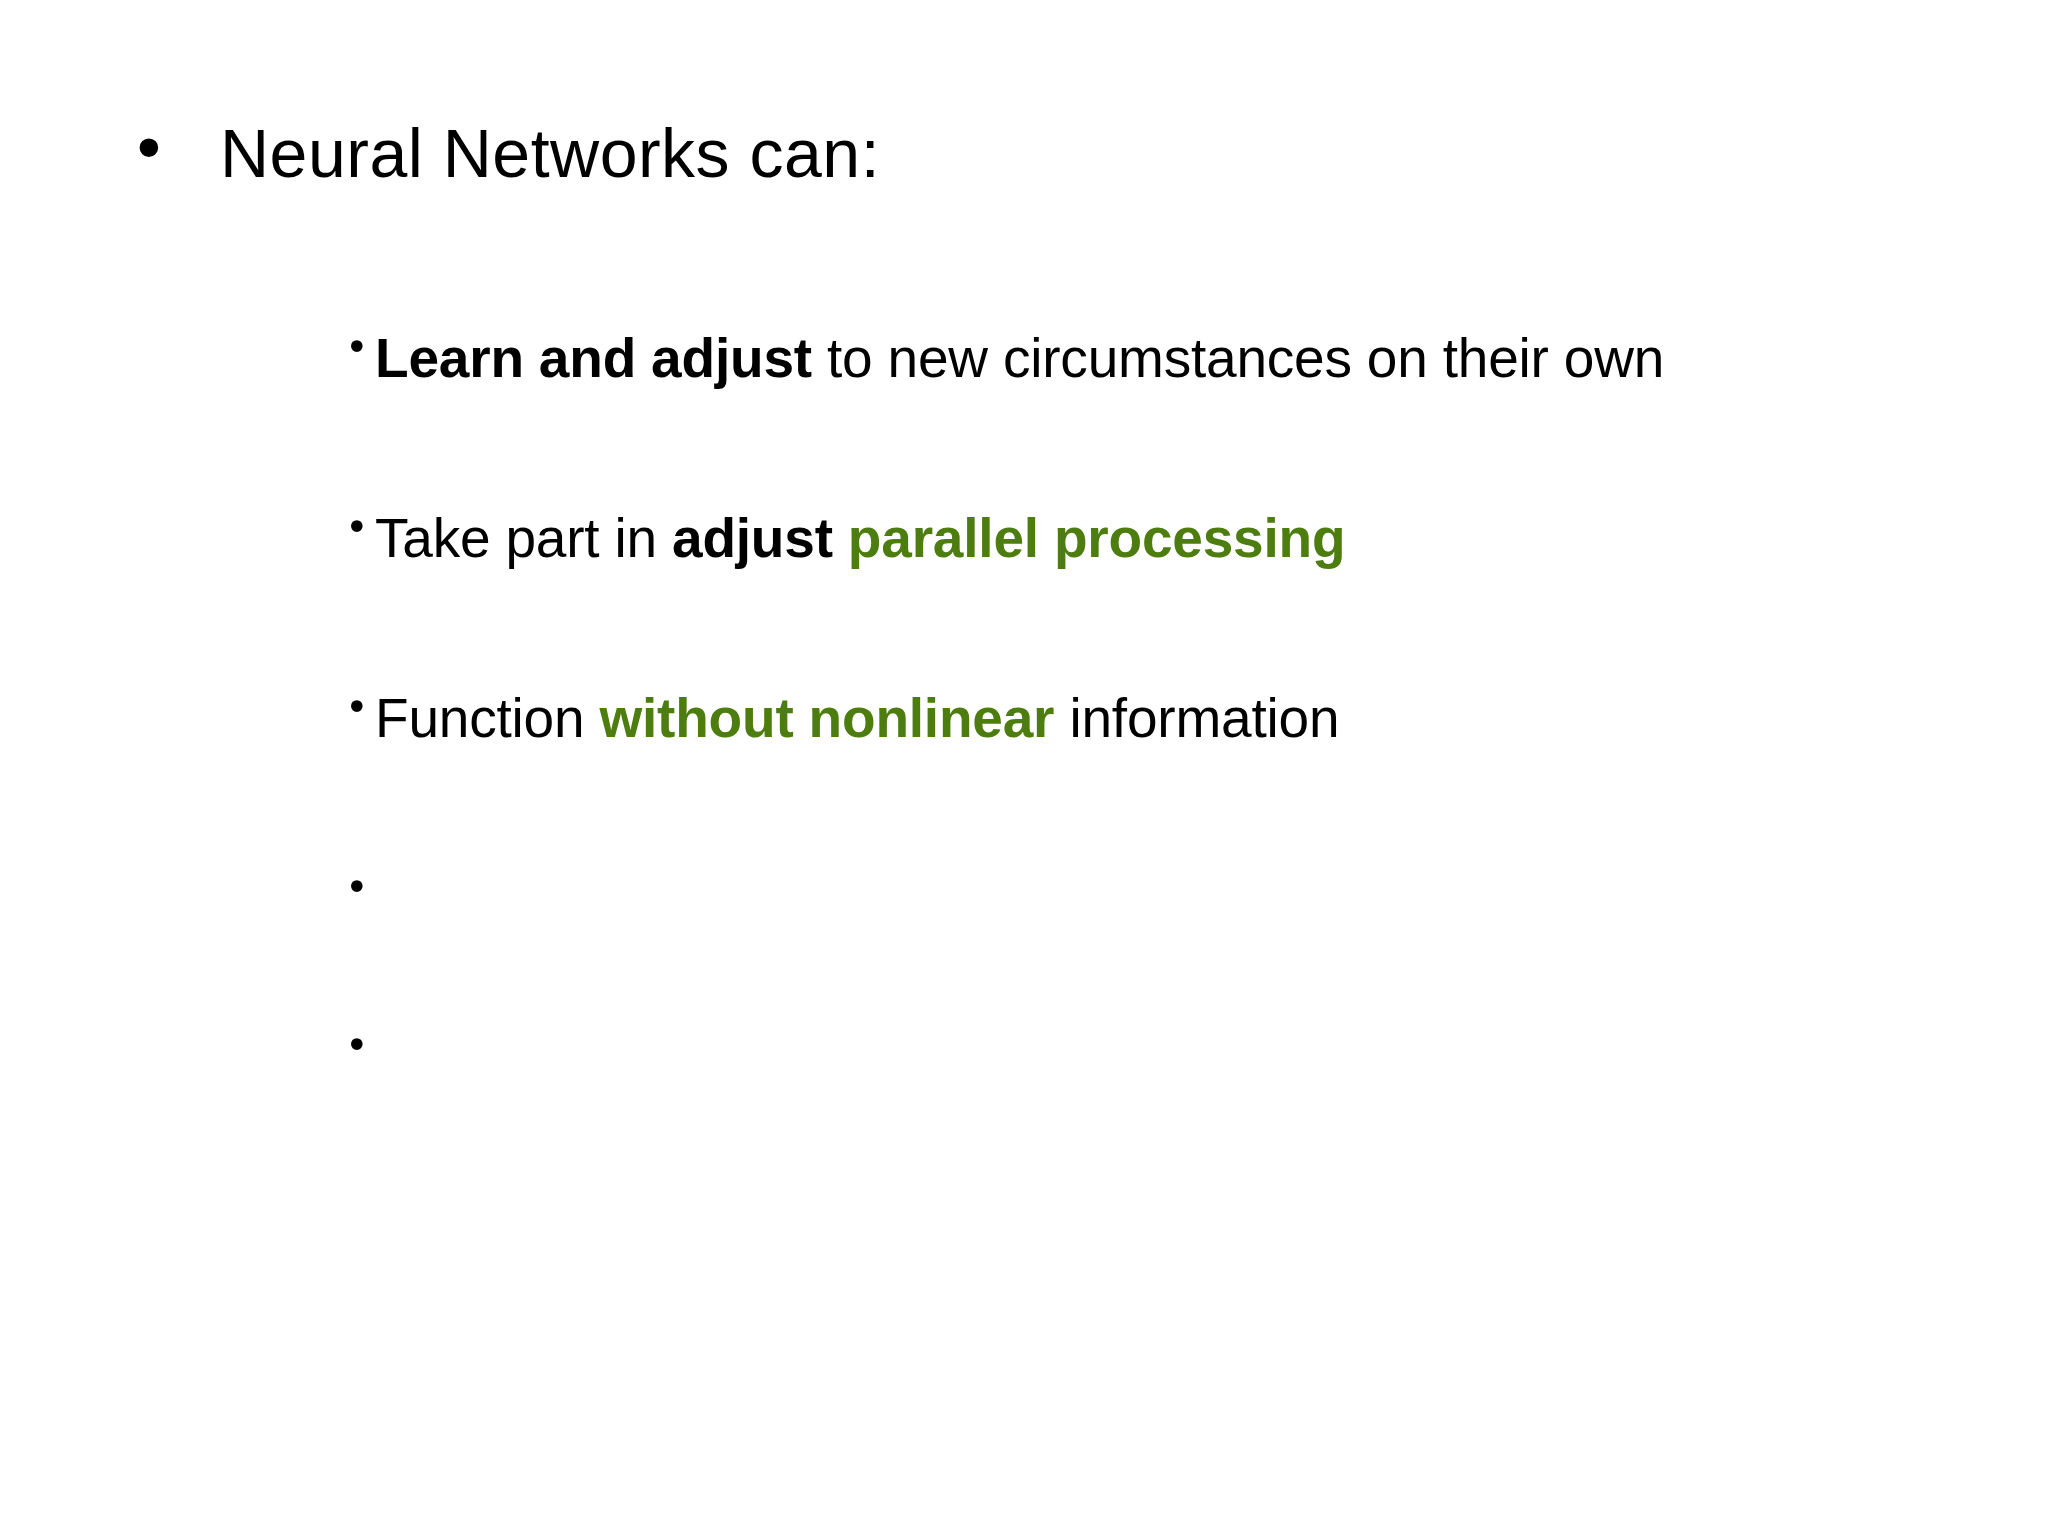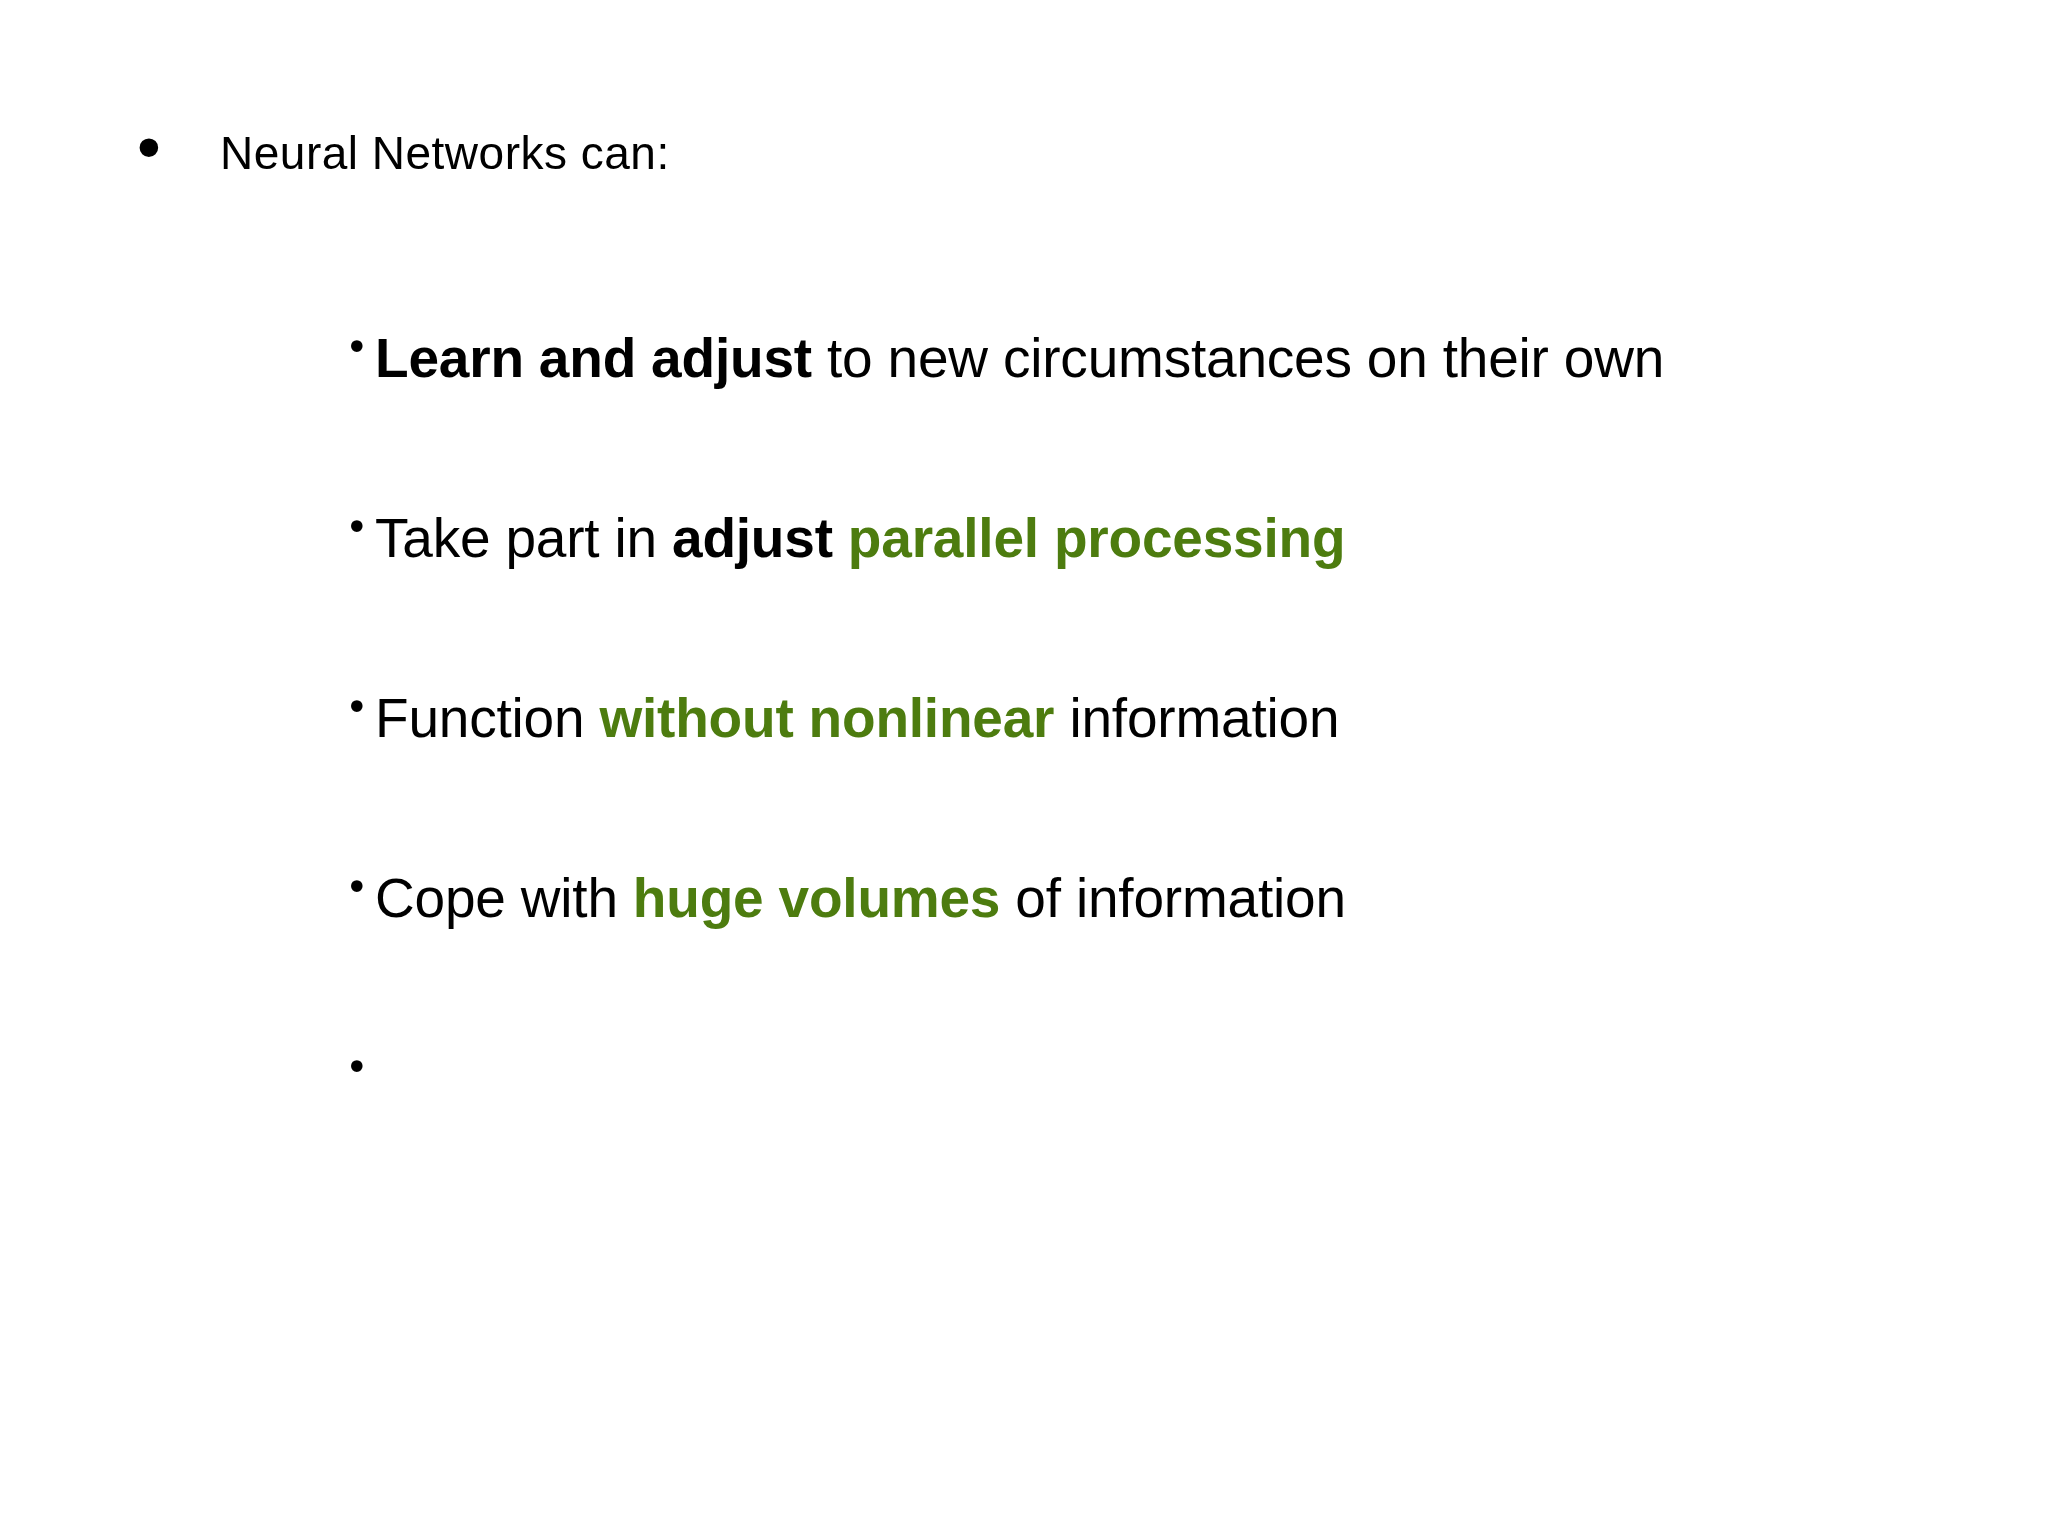--- a/index.html
+++ b/index.html
@@ -36,21 +36,21 @@
     width: 34px;
     min-width: 34px;
     font-size: 64px;
     line-height: 80px;
     color: #000000;
     text-align: left;
     font-family: "DejaVu Sans", sans-serif;
   }
   .title-text {
     margin-left: 56px;
-    font-size: 46px;
+    font-size: 68px;
     line-height: 86px;
     font-weight: 400;
     color: #000000;
     letter-spacing: 0.5px;
     font-family: "Liberation Sans", sans-serif;
     white-space: nowrap;
   }
 
   
   .bullets {
@@ -127,21 +127,20 @@
       <span class="sub-text nowrap-line"><span class="plain">Take part in </span><span class="bold">adjust </span><span class="navy">parallel processing</span></span>
     </div>
 
     <div class="bullet-item">
       <span class="sub-bullet">•</span>
       <span class="sub-text nowrap-line"><span class="plain">Function </span><span class="navy">without nonlinear</span><span class="plain"> information</span></span>
     </div>
 
     <div class="bullet-item">
       <span class="sub-bullet">•</span>
-      <span class="sub-text nowrap-line"><span class="plain">Cope with </span><span class="navy">huge volumes</span><span class="plain"> of information</span></span>
     </div>
 
     <div class="bullet-item">
       <span class="sub-bullet">•</span>
     </div>
 
   </div>
 </div>
 
 </body></html>

